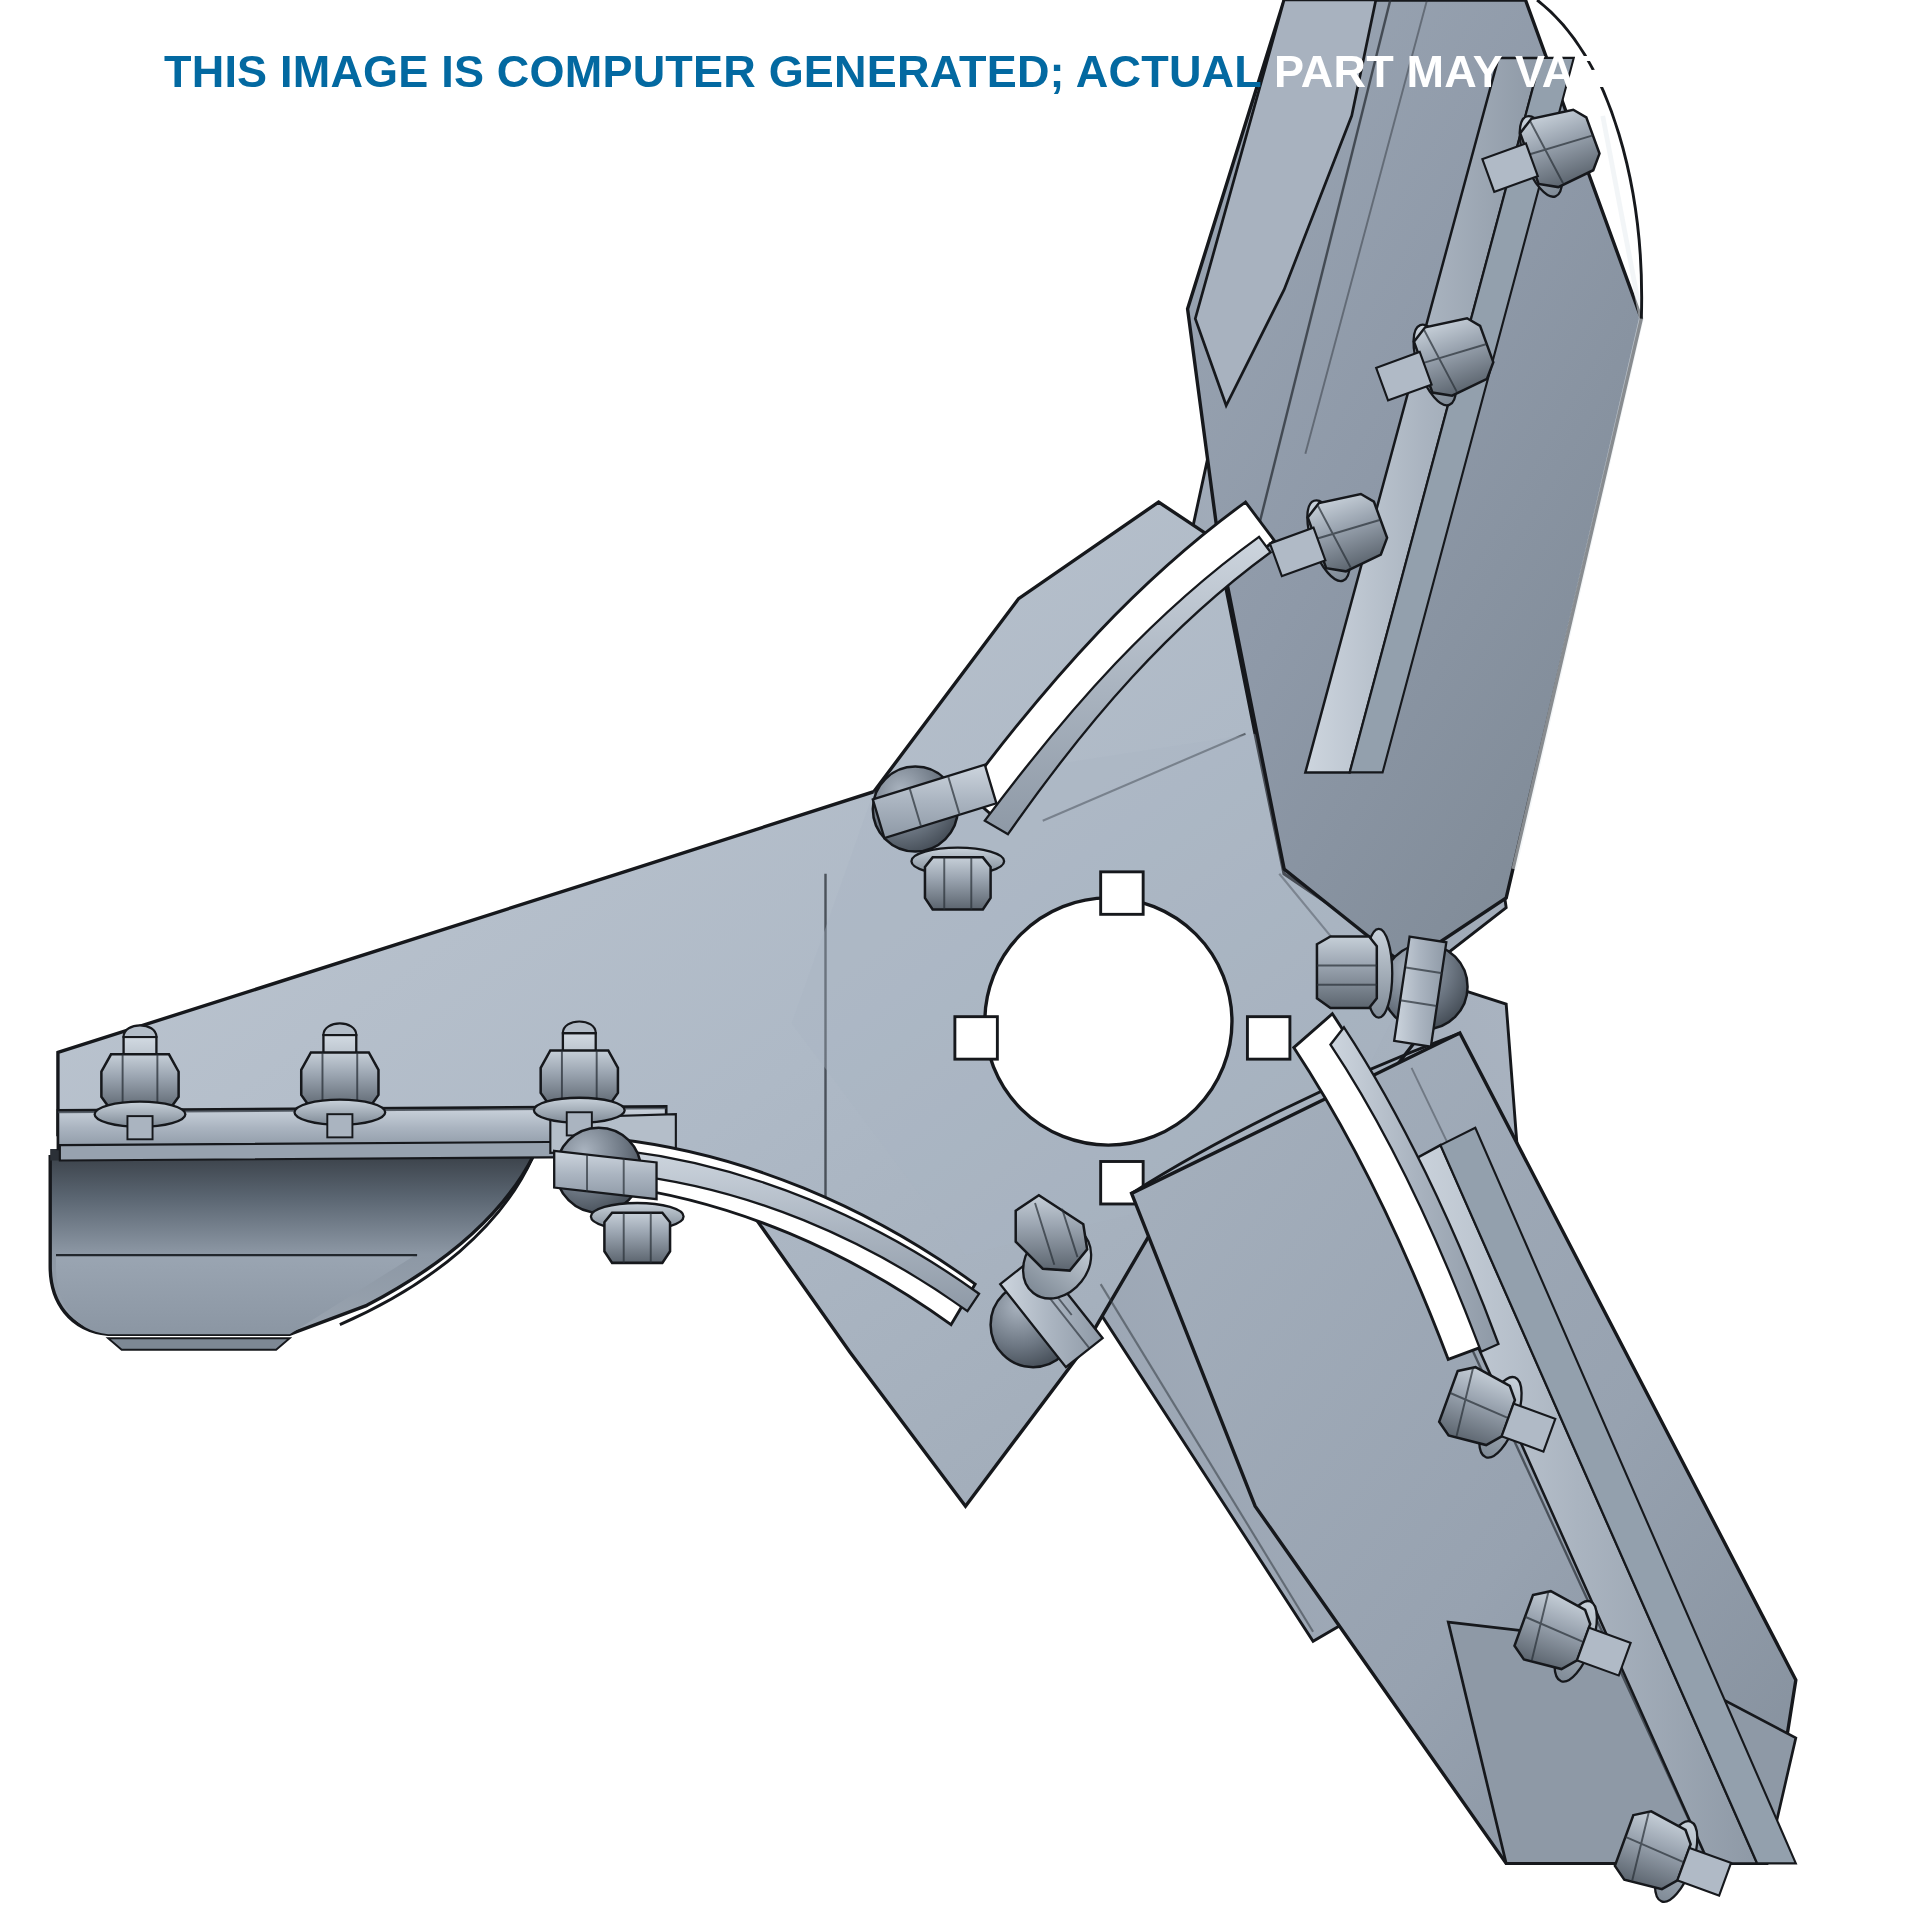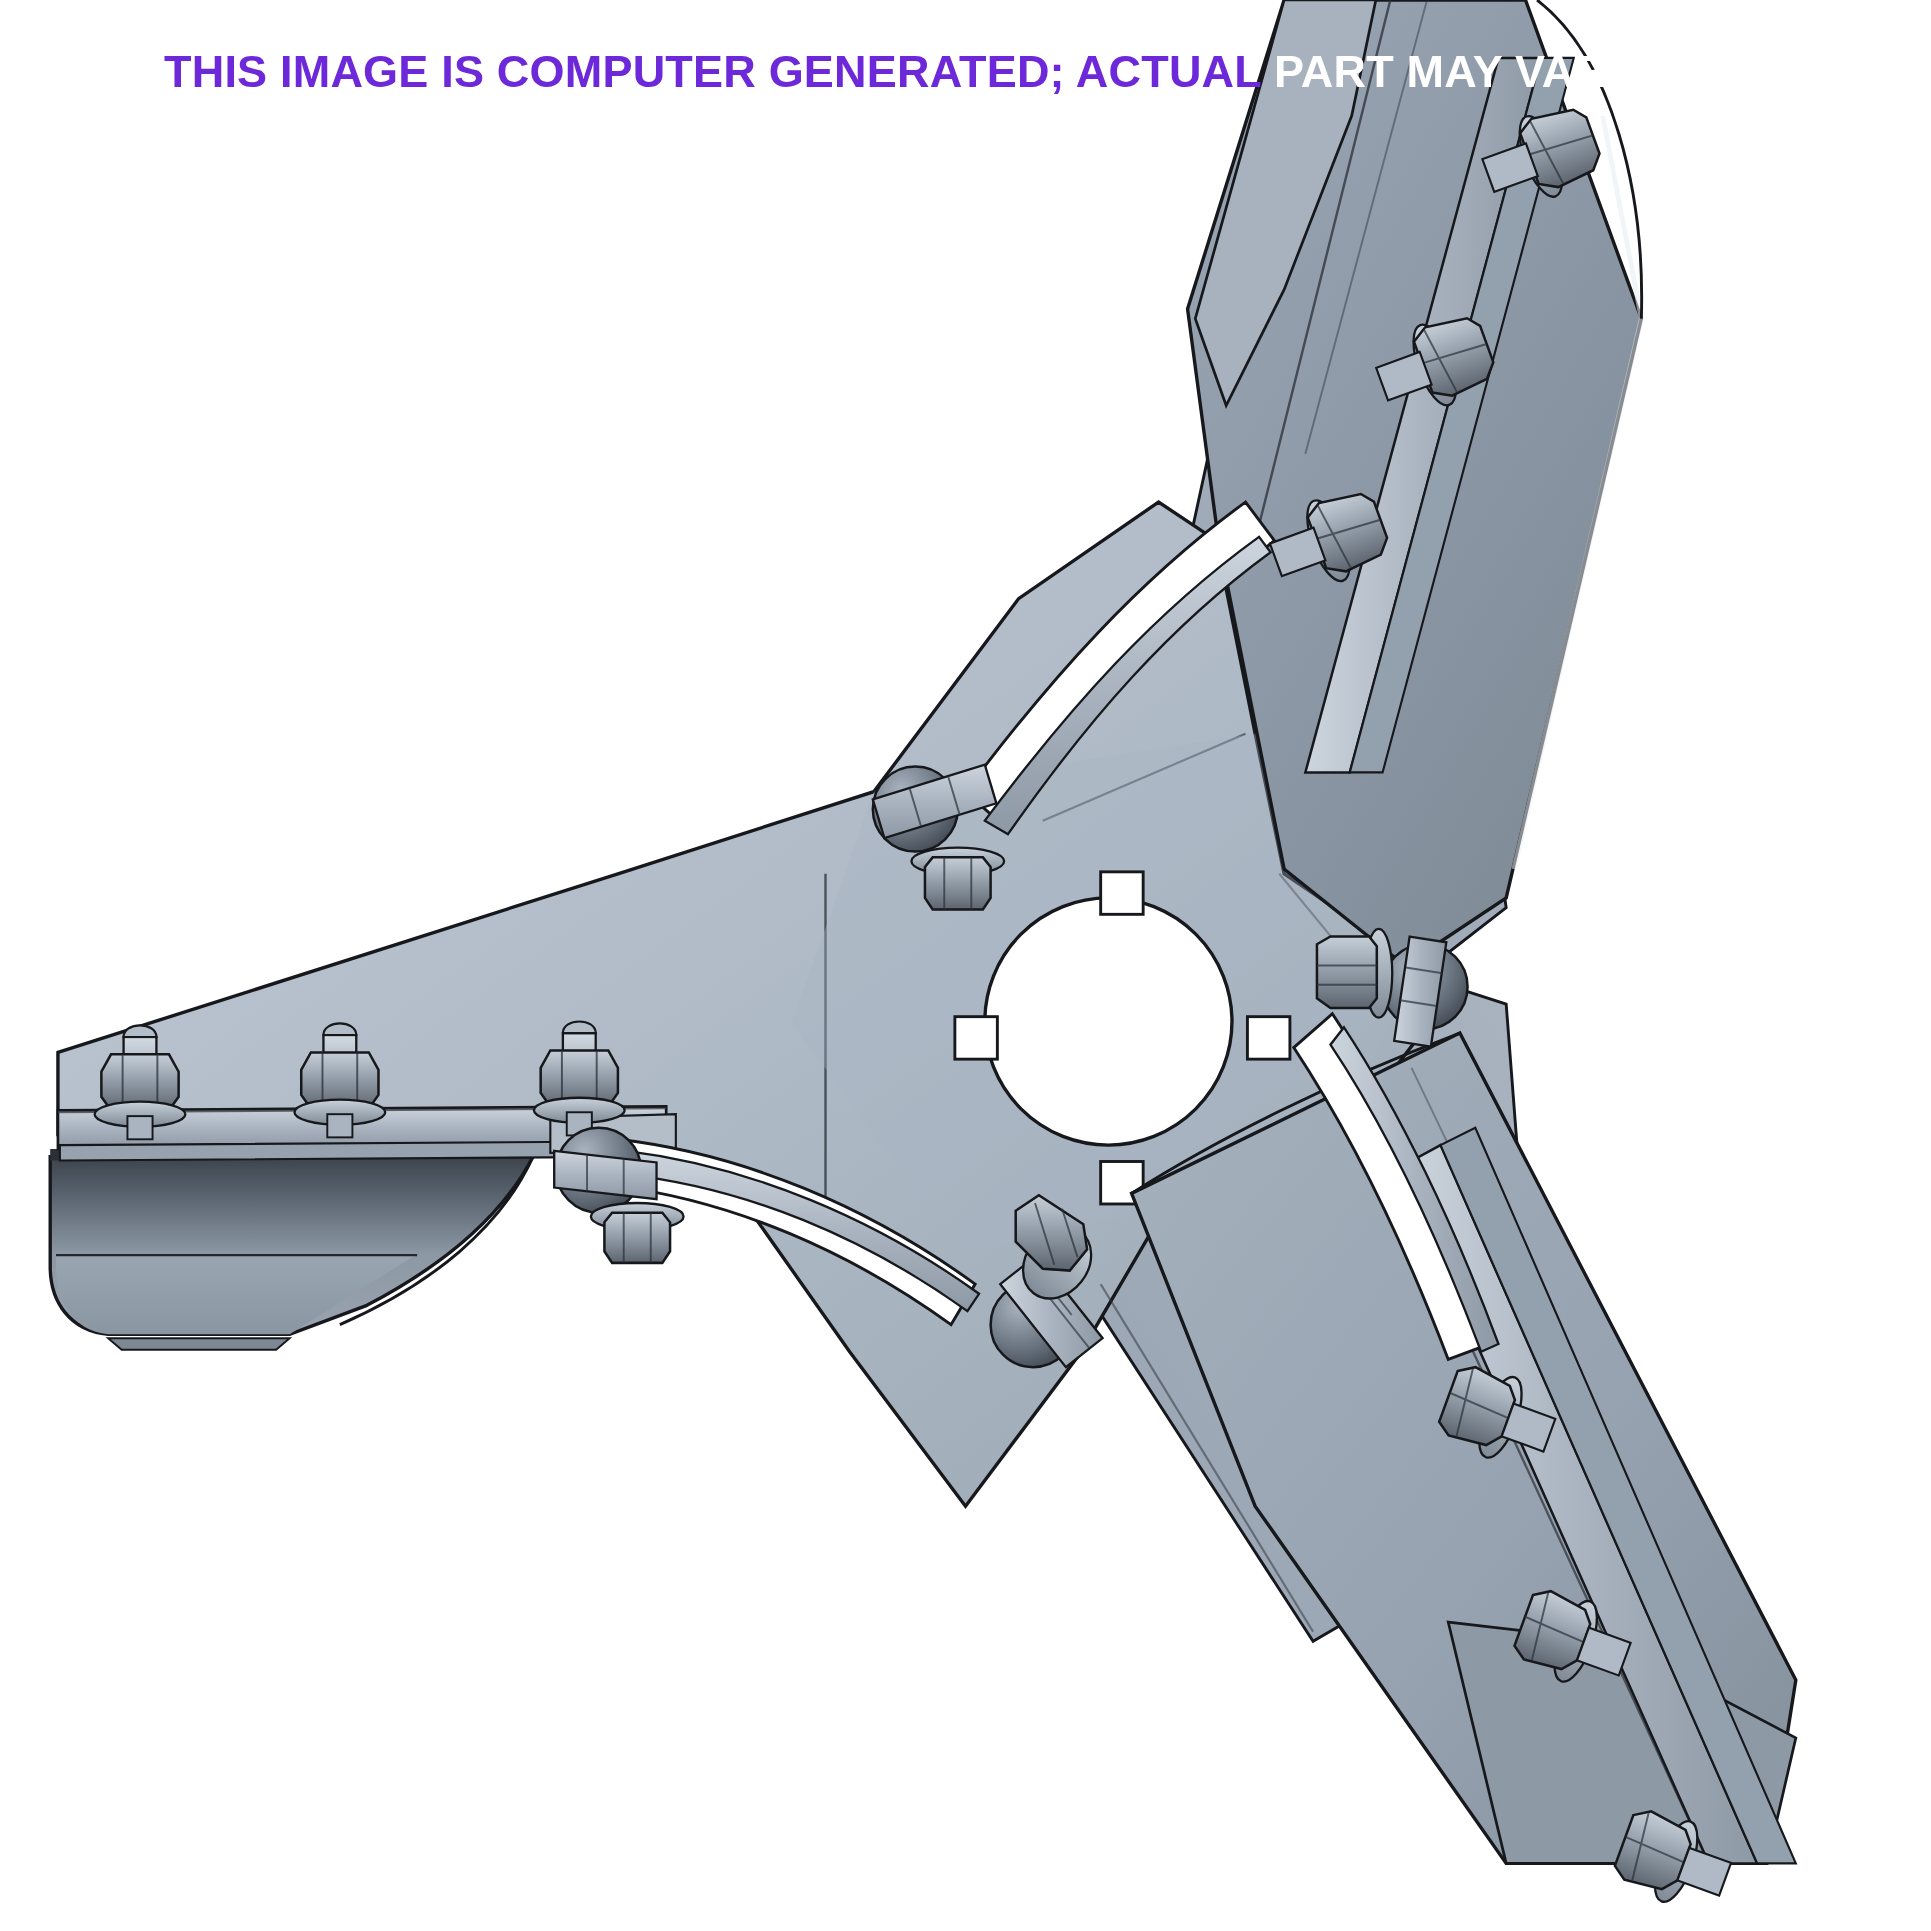--- a/index.html
+++ b/index.html
@@ -325,17 +325,17 @@
       <g transform="translate(1736,1928) rotate(20)">
         <ellipse cx="0" cy="0" rx="17" ry="44" fill="url(#gWasher)" stroke="#16181c" stroke-width="2.4"></ellipse>
         <path d="M -58,-30 L -42,-40 L -2,-34 L 8,-22 L 8,18 L -4,32 L -44,36 L -58,26 Z" fill="url(#gNut)" stroke="#16181c" stroke-width="2.6"></path>
         <path d="M -58,-6 L 8,-2 M -44,-38 L -36,34" fill="none" stroke="#2a3038" stroke-width="2" opacity="0.7"></path>
         <rect x="8" y="-18" width="46" height="36" fill="#b0bac6" stroke="#16181c" stroke-width="2.2"></rect>
       </g>
     </g>
   </svg>
 
   <div id="watermark" style="font-size: 45px; font-weight: bold;">
-    <span class="wm-light" style="color: #6d28d9;">THIS IMAGE IS COMPUTER GENERATED; ACTUAL </span><span class="wm-over" style="color: rgb(255, 255, 255);">PART MAY VARY.</span>
+    <span class="wm-light" style="color: #0369a1;">THIS IMAGE IS COMPUTER GENERATED; ACTUAL </span><span class="wm-over" style="color: rgb(255, 255, 255);">PART MAY VARY.</span>
   </div>
 
 </div>
 
 
 </body></html>

